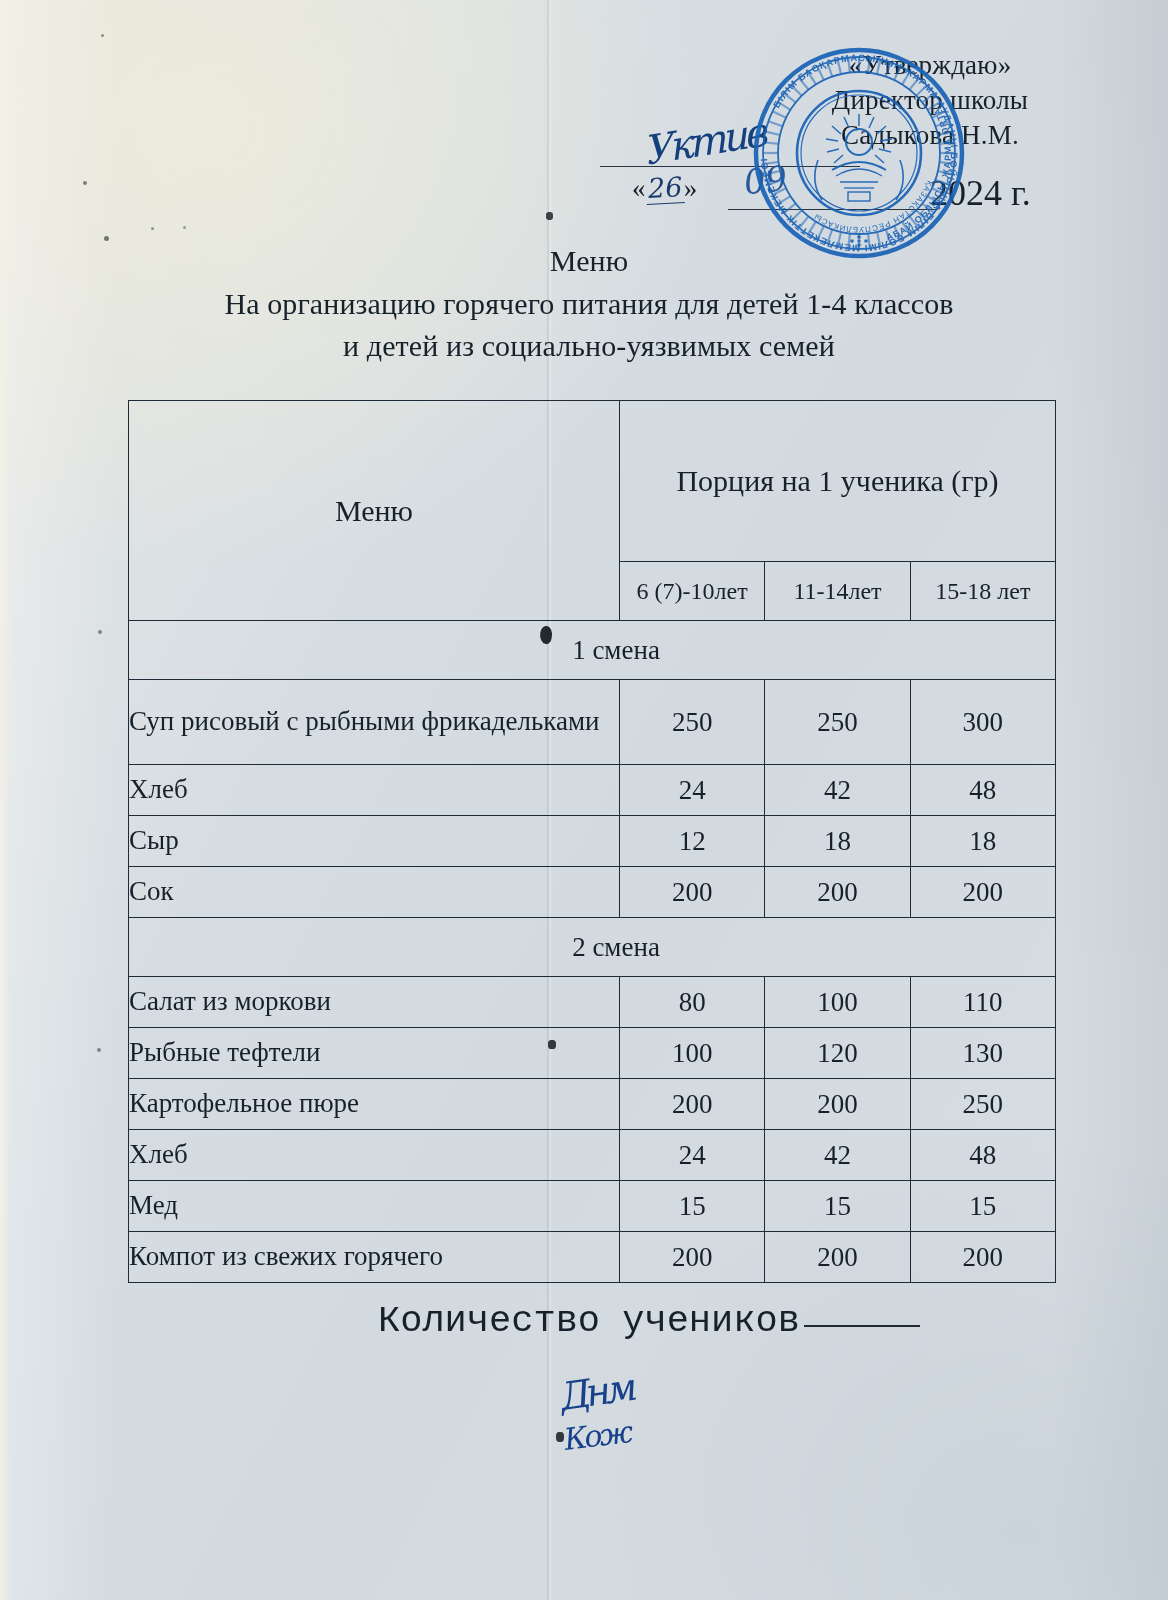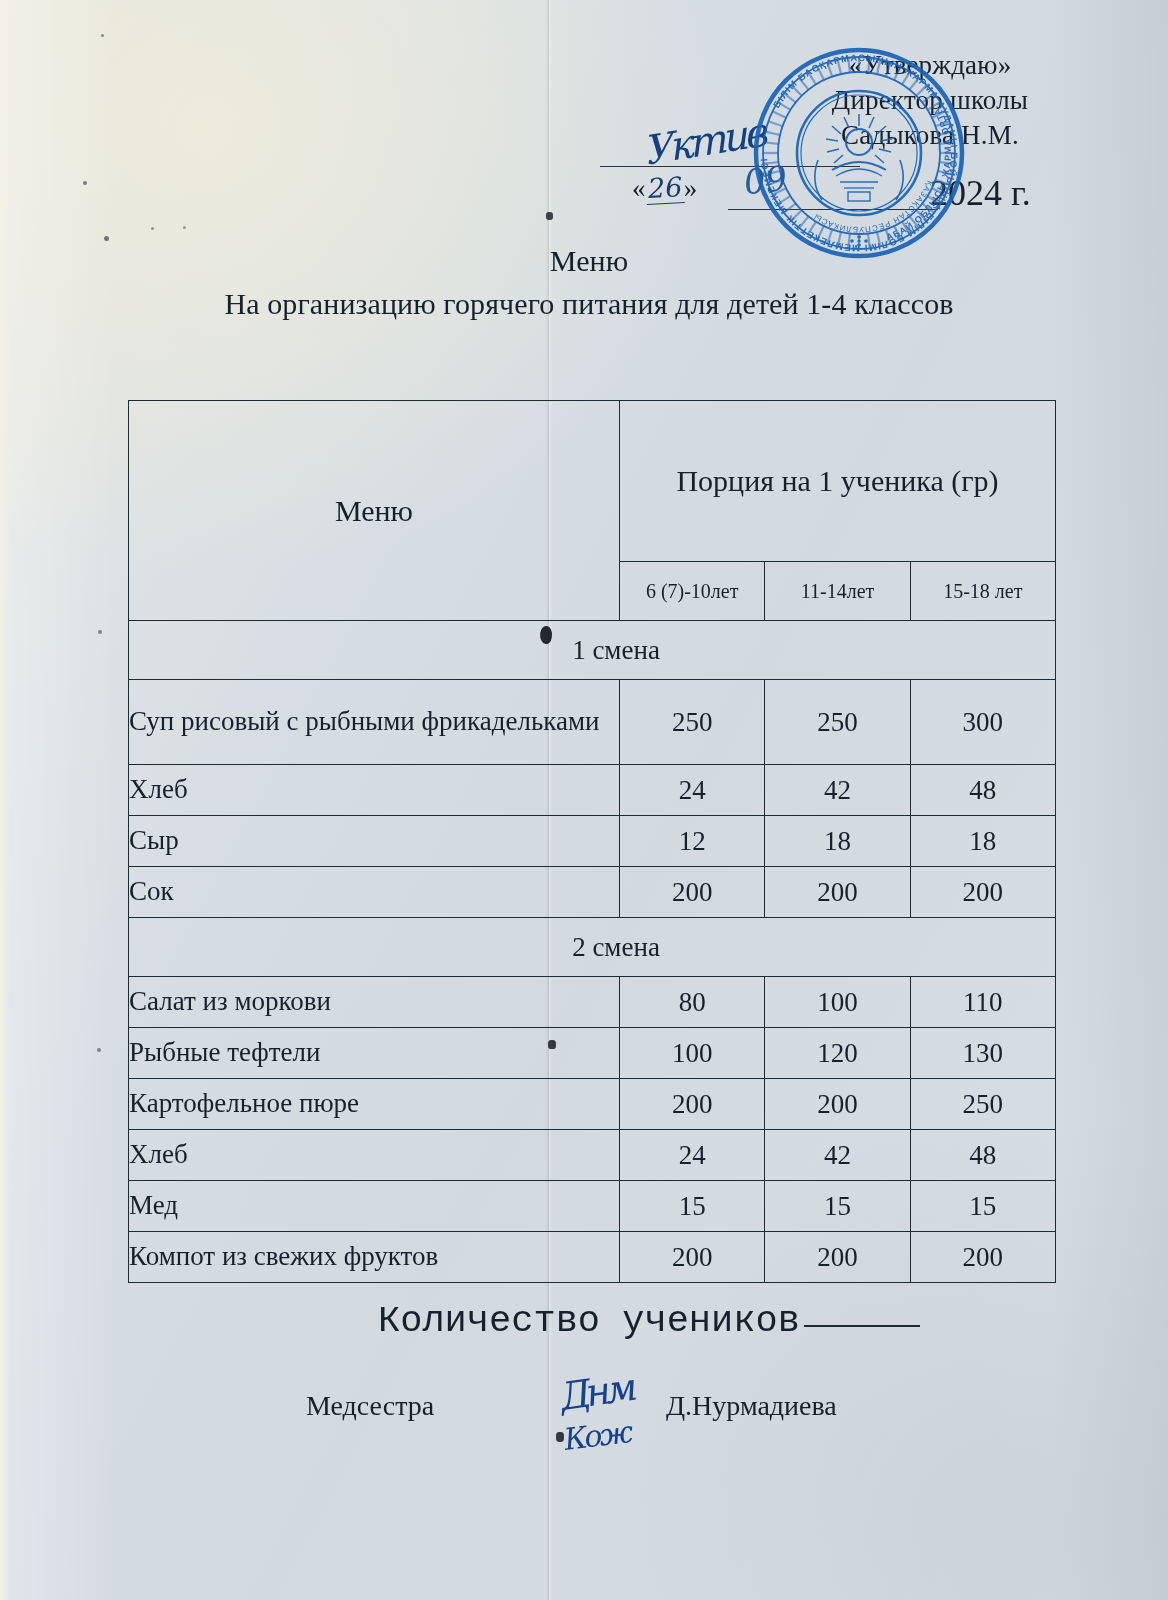--- a/index.html
+++ b/index.html
@@ -165,21 +165,21 @@
     font-size: 30px;
   }
   th.hdr-portion {
     height: 160px;
     text-align: center;
     font-size: 30px;
     vertical-align: middle;
   }
   th.hdr-age {
     height: 58px;
-    font-size: 20px;
+    font-size: 24px;
     text-align: center;
   }
   tr.shift td {
     height: 58px;
     text-align: center;
     font-size: 27px;
     padding-left: 48px;
   }
   td.dish {
     padding: 6px 0 6px 14px;
@@ -389,20 +389,21 @@
         <circle cx="111" cy="195" r="1.8"></circle>
       <circle cx="118" cy="199" r="1.8"></circle>
         <circle cx="111" cy="203" r="1.8"></circle>
       <circle cx="111" cy="199" r="1.6"></circle>
     </g>
   </svg>
 
   <div class="title-block">
     <div class="t1">Меню</div>
     <div class="t2">На организацию горячего питания для детей 1-4 классов</div>
+    <div class="t3">и детей из социально-уязвимых семей</div>
   </div>
 
   <table class="menu">
     <thead>
       <tr>
         <th class="c-name hdr-menu" rowspan="2">Меню</th>
         <th class="hdr-portion" colspan="3">Порция на 1 ученика (гр)</th>
       </tr>
       <tr>
         <th class="c-a hdr-age">6 (7)-10лет</th>
@@ -465,36 +466,33 @@
           <td class="num c-b">42</td>
           <td class="num c-c">48</td>
         </tr>
         <tr class="data">
           <td class="dish">Мед</td>
           <td class="num c-a">15</td>
           <td class="num c-b">15</td>
           <td class="num c-c">15</td>
         </tr>
         <tr class="data">
-          <td class="dish">Компот из свежих фруктов</td>
+          <td class="dish">Компот из свежих горячего</td>
           <td class="num c-a">200</td>
           <td class="num c-b">200</td>
           <td class="num c-c">200</td>
         </tr>
       </tbody>
   </table>
 
   <div style="position:absolute;left:540px;top:626px;width:12px;height:18px;background:#141a20;border-radius:45% 55% 40% 60%;transform:rotate(8deg);opacity:.92"></div>
 
   <div class="count-row">
     <span>Количество учеников</span><span class="count-blank"></span>
   </div>
 
   <div class="sig-rows">
-    <div>
-      <span class="role">Медсестра</span><span>Д.Нурмадиева</span>
-    </div>
   </div>
 
   <div class="hand-nurse">Днм</div>
   <div class="hand-ip">Кож</div>
 
 </div>
 
 </body></html>

